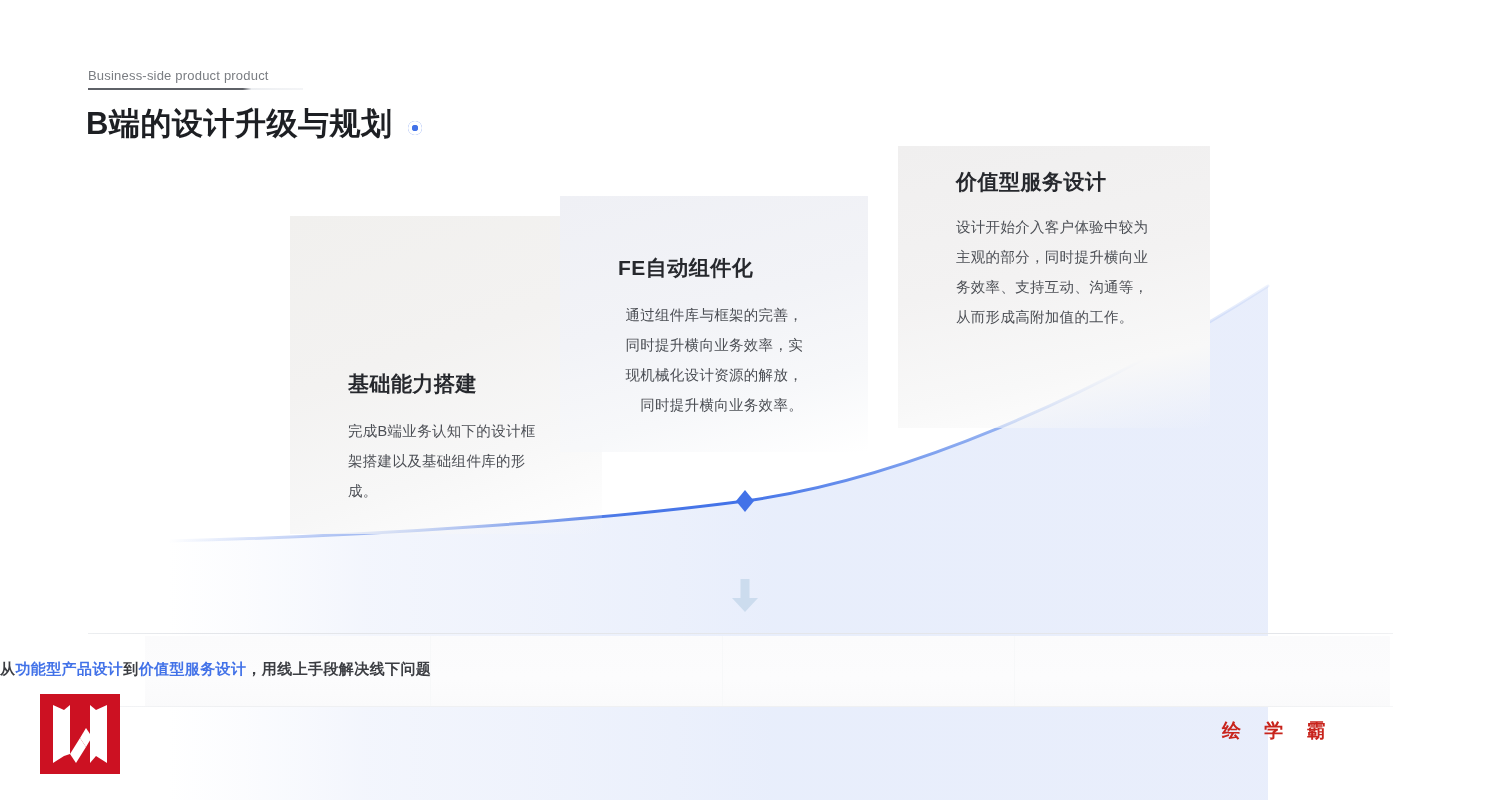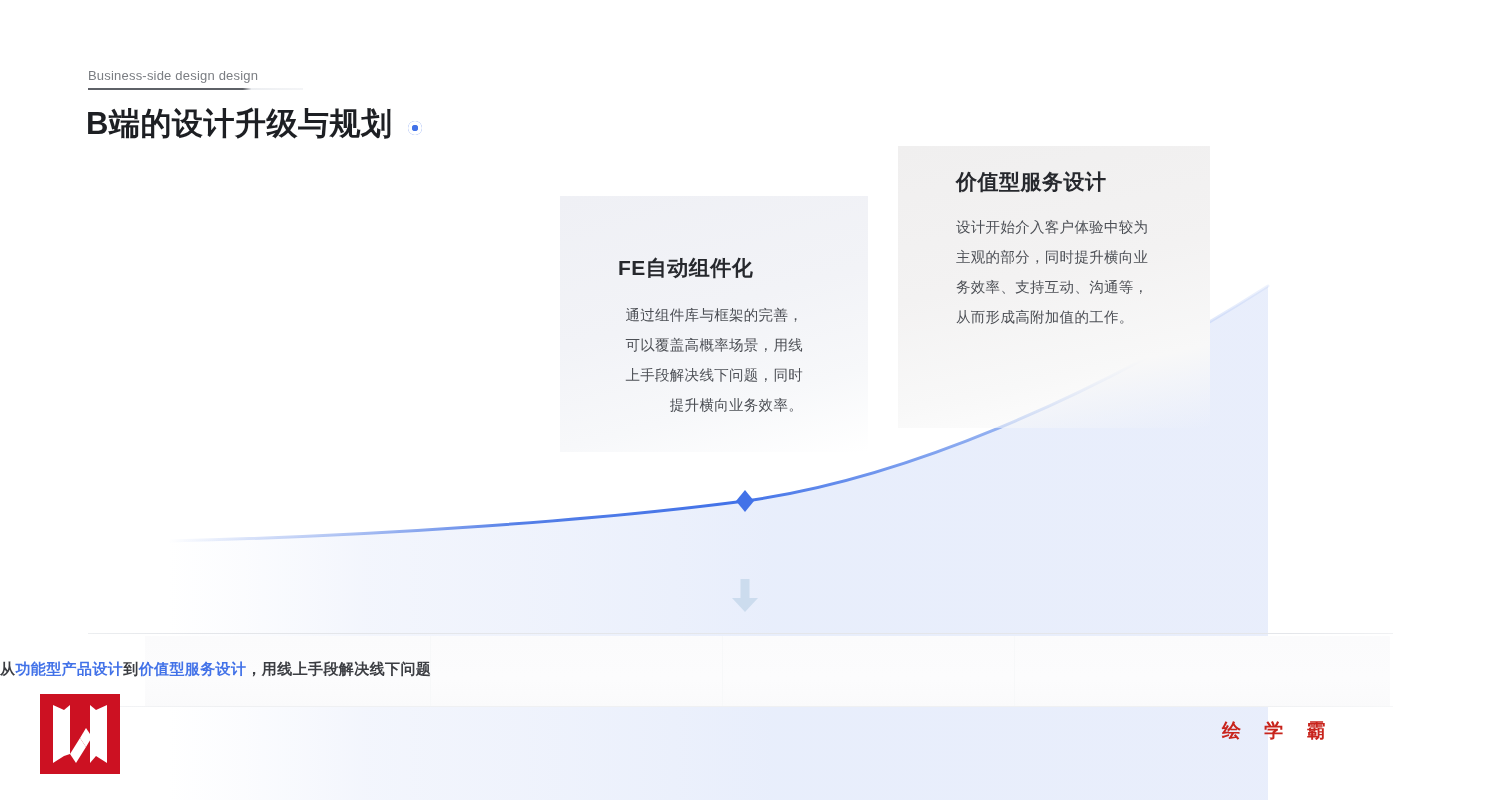--- a/index.html
+++ b/index.html
@@ -134,29 +134,33 @@
         <stop offset="100%" stop-color="#b9cbf5" stop-opacity=".25"></stop>
       </linearGradient>
     </defs>
     <path d="M168,541 C380,536 600,520 745,501 C900,480 1090,400 1268,286 L1268,800 L168,800 Z" fill="url(#fillgrad)"></path>
     <path d="M168,541 C380,536 600,520 745,501 C900,480 1090,400 1268,286" fill="none" stroke="url(#linegrad)" stroke-width="3" stroke-linecap="round"></path>
     <g transform="translate(745,501)">
       <path d="M0,-11 L9,0 L0,11 L-9,0 Z" fill="#4272e8"></path>
     </g>
   </svg>
 
-  <div class="eyebrow">Business-side design design</div>
+  <div class="eyebrow">Business-side product product</div>
   <div class="eyebrow-rule"></div>
   <div class="main-title">B端的设计升级与规划</div>
   <div class="title-dot"></div>
 
+  <div class="card" id="card1">
+    <div class="ctitle">基础能力搭建</div>
+    <div class="cbody">完成B端业务认知下的设计框架搭建以及基础组件库的形成。</div>
+  </div>
 
   <div class="card" id="card2">
     <div class="ctitle">FE自动组件化</div>
-    <div class="cbody">通过组件库与框架的完善，可以覆盖高概率场景，用线上手段解决线下问题，同时提升横向业务效率。</div>
+    <div class="cbody">通过组件库与框架的完善，同时提升横向业务效率，实现机械化设计资源的解放，同时提升横向业务效率。</div>
   </div>
 
   <div class="card" id="card3">
     <div class="ctitle">价值型服务设计</div>
     <div class="cbody">设计开始介入客户体验中较为主观的部分，同时提升横向业务效率、支持互动、沟通等，从而形成高附加值的工作。</div>
   </div>
 
   <svg class="down-arrow" viewBox="0 0 28 34" xmlns="http://www.w3.org/2000/svg">
     <path d="M9.5,0 L18.5,0 L18.5,19 L27,19 L14,33 L1,19 L9.5,19 Z" fill="#ccdcee"></path>
   </svg>

